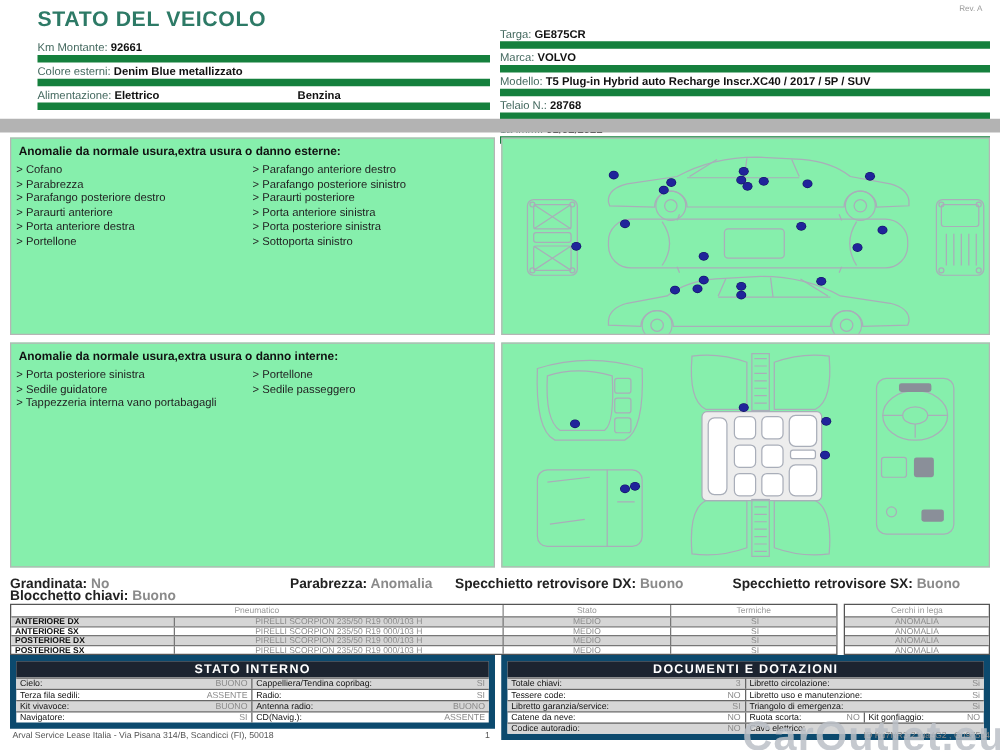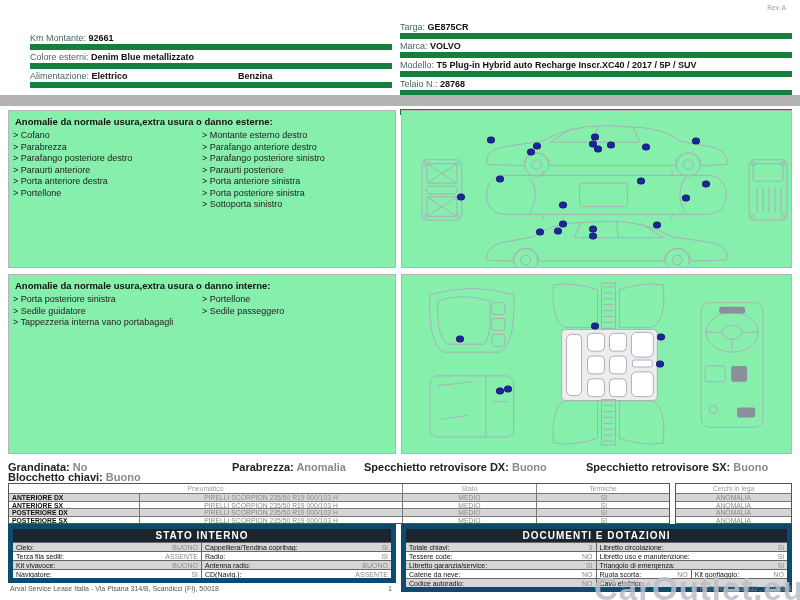--- a/index.html
+++ b/index.html
@@ -83,20 +83,21 @@
 
   .lineart { stroke:#a9aeb9; fill:none; stroke-width:1; }
   .lineart .fillgrey { fill:#ededed; }
   .lineart .filldark { fill:#8a8f99; stroke:none; }
 </style>
 </head>
 <body>
 
 <div id="page">
 
+  <div class="title">STATO DEL VEICOLO</div>
   <div class="rev">Rev. A</div>
 
   <div class="hfields-left">
     <div class="hrow">
       <span>Km Montante:</span>
       <b>92661</b>
     </div>
     <div class="hrow">
       <span>Colore esterni:</span>
       <b>Denim Blue metallizzato</b>
@@ -138,21 +139,20 @@
     <div class="pcols">
       <ul>
           <li>Cofano</li>
           <li>Parabrezza</li>
           <li>Parafango posteriore destro</li>
           <li>Paraurti anteriore</li>
           <li>Porta anteriore destra</li>
           <li>Portellone</li>
         </ul>
       <ul>
-          <li>Montante esterno destro</li>
           <li>Parafango anteriore destro</li>
           <li>Parafango posteriore sinistro</li>
           <li>Paraurti posteriore</li>
           <li>Porta anteriore sinistra</li>
           <li>Porta posteriore sinistra</li>
           <li>Sottoporta sinistro</li>
         </ul>
     </div>
   </div>
 

